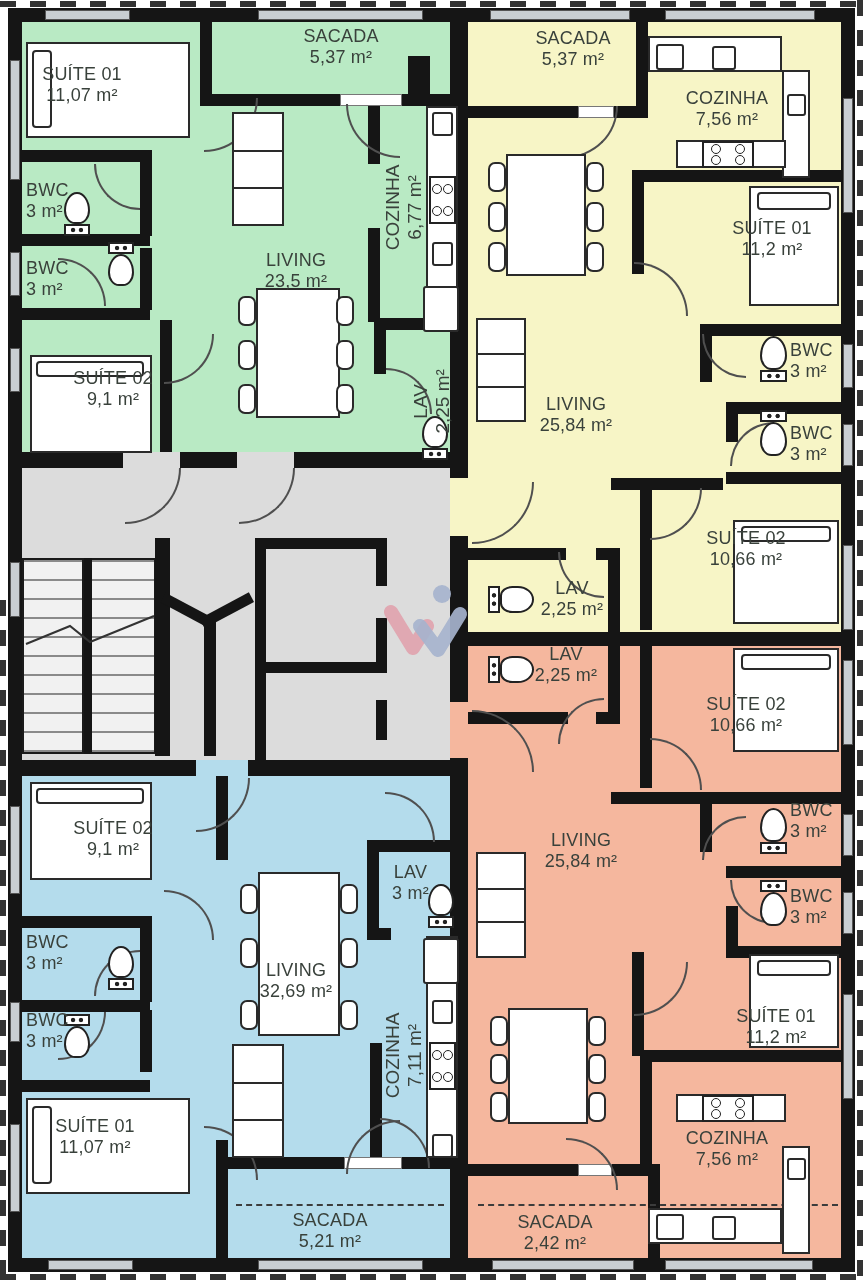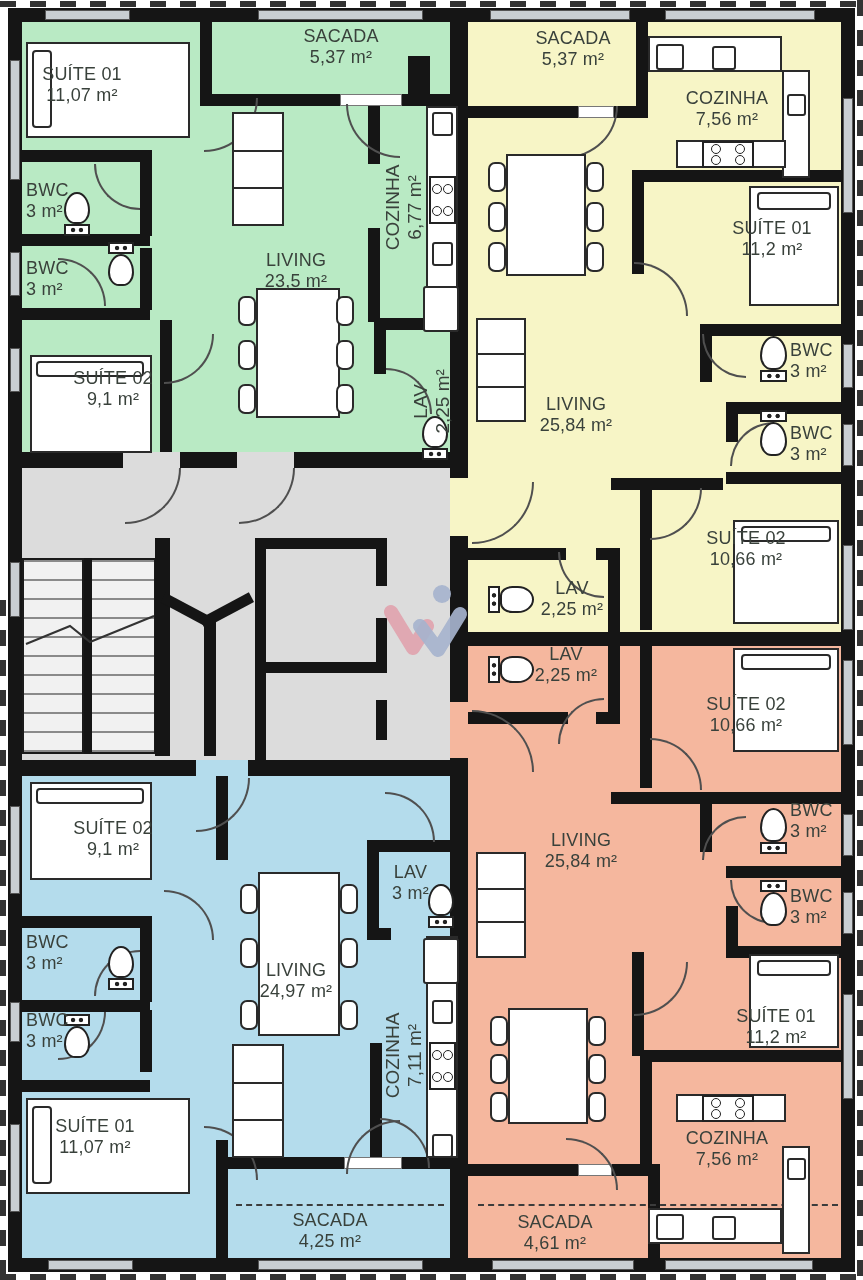--- a/index.html
+++ b/index.html
@@ -454,33 +454,33 @@
   <div class="lbl left" style="left:26px;top:1010px;width:70px">
     <div>BWC</div>
     <div>3 m²</div>
   </div>
   <div class="lbl" style="left:20px;top:1116px;width:150px">
     <div>SUÍTE 01</div>
     <div>11,07 m²</div>
   </div>
   <div class="lbl" style="left:221px;top:960px;width:150px">
     <div>LIVING</div>
-    <div>24,97 m²</div>
+    <div>32,69 m²</div>
   </div>
   <div class="lbl" style="left:363px;top:862px;width:95px">
     <div>LAV</div>
     <div>3 m²</div>
   </div>
   <div class="lblrot" style="left:350px;top:1000px;width:110px;height:110px">
     <div><span>COZINHA</span><br>
     <span>7,11 m²</span></div>
   </div>
   <div class="lbl" style="left:240px;top:1210px;width:180px">
     <div>SACADA</div>
-    <div>4,25 m²</div>
+    <div>5,21 m²</div>
   </div>
 
   <div class="lbl" style="left:491px;top:644px;width:150px">
     <div>LAV</div>
     <div>2,25 m²</div>
   </div>
   <div class="lbl" style="left:671px;top:694px;width:150px">
     <div>SUÍTE 02</div>
     <div>10,66 m²</div>
   </div>
@@ -499,21 +499,21 @@
   <div class="lbl" style="left:701px;top:1006px;width:150px">
     <div>SUÍTE 01</div>
     <div>11,2 m²</div>
   </div>
   <div class="lbl" style="left:647px;top:1128px;width:160px">
     <div>COZINHA</div>
     <div>7,56 m²</div>
   </div>
   <div class="lbl" style="left:465px;top:1212px;width:180px">
     <div>SACADA</div>
-    <div>4,61 m²</div>
+    <div>2,42 m²</div>
   </div>
 
   <svg style="position:absolute;left:383px;top:578px" width="100" height="100" viewBox="0 0 100 100">
     <circle cx="59" cy="16" r="9" fill="#a6b3cd" opacity="0.92"></circle>
     <path d="M8 34 L30 70 L44 48" stroke="#dfa3ae" stroke-width="14" fill="none" stroke-linecap="round" stroke-linejoin="round" opacity="0.92"></path>
     <path d="M37 48 L55 72 L77 36" stroke="#a6b3cd" stroke-width="14" fill="none" stroke-linecap="round" stroke-linejoin="round" opacity="0.92"></path>
   </svg>
 
 </div>
 

